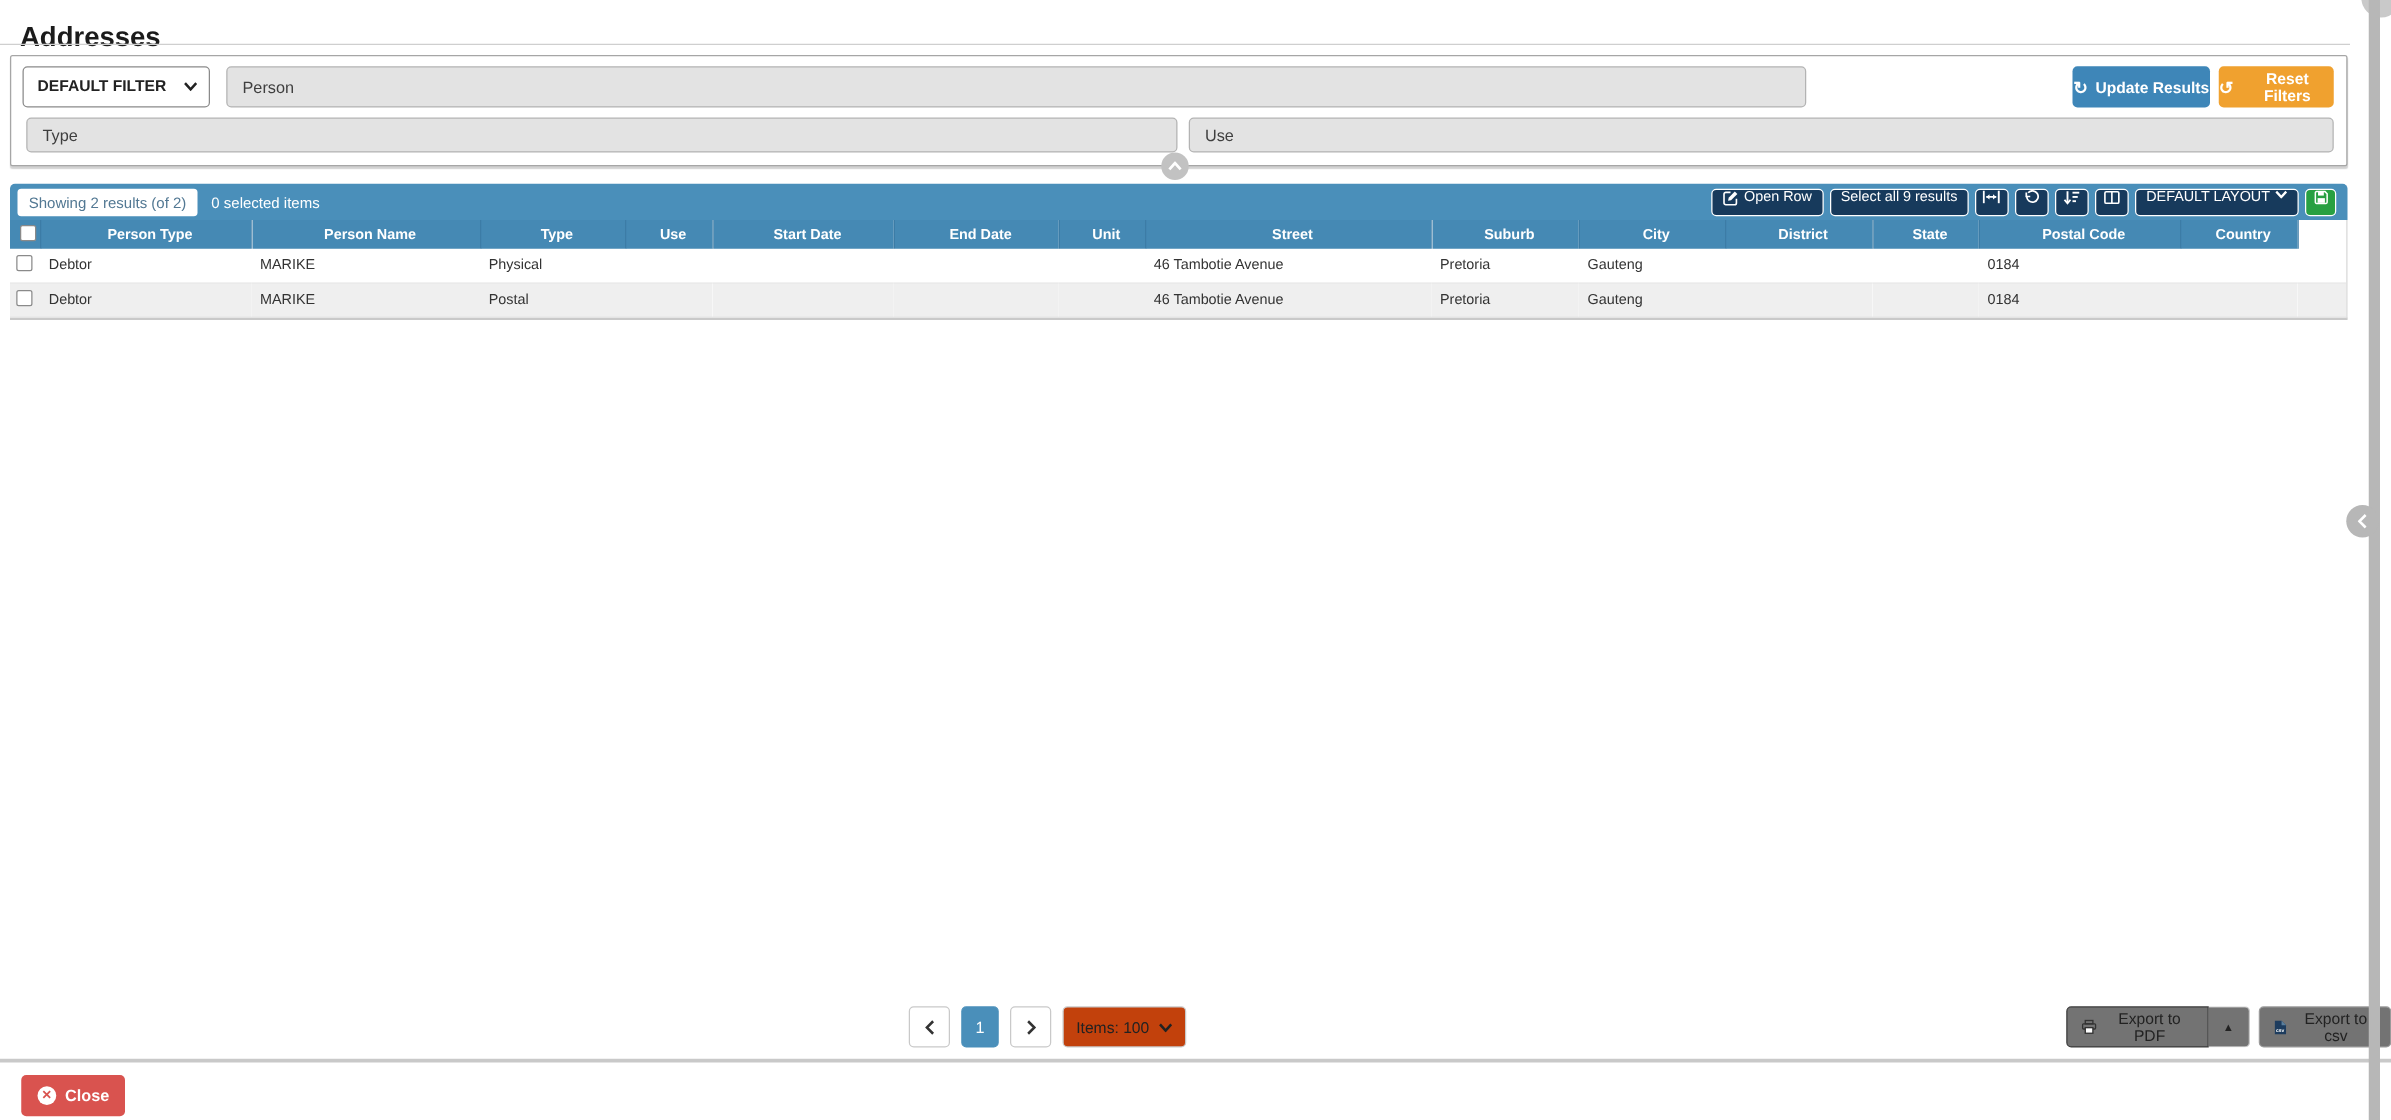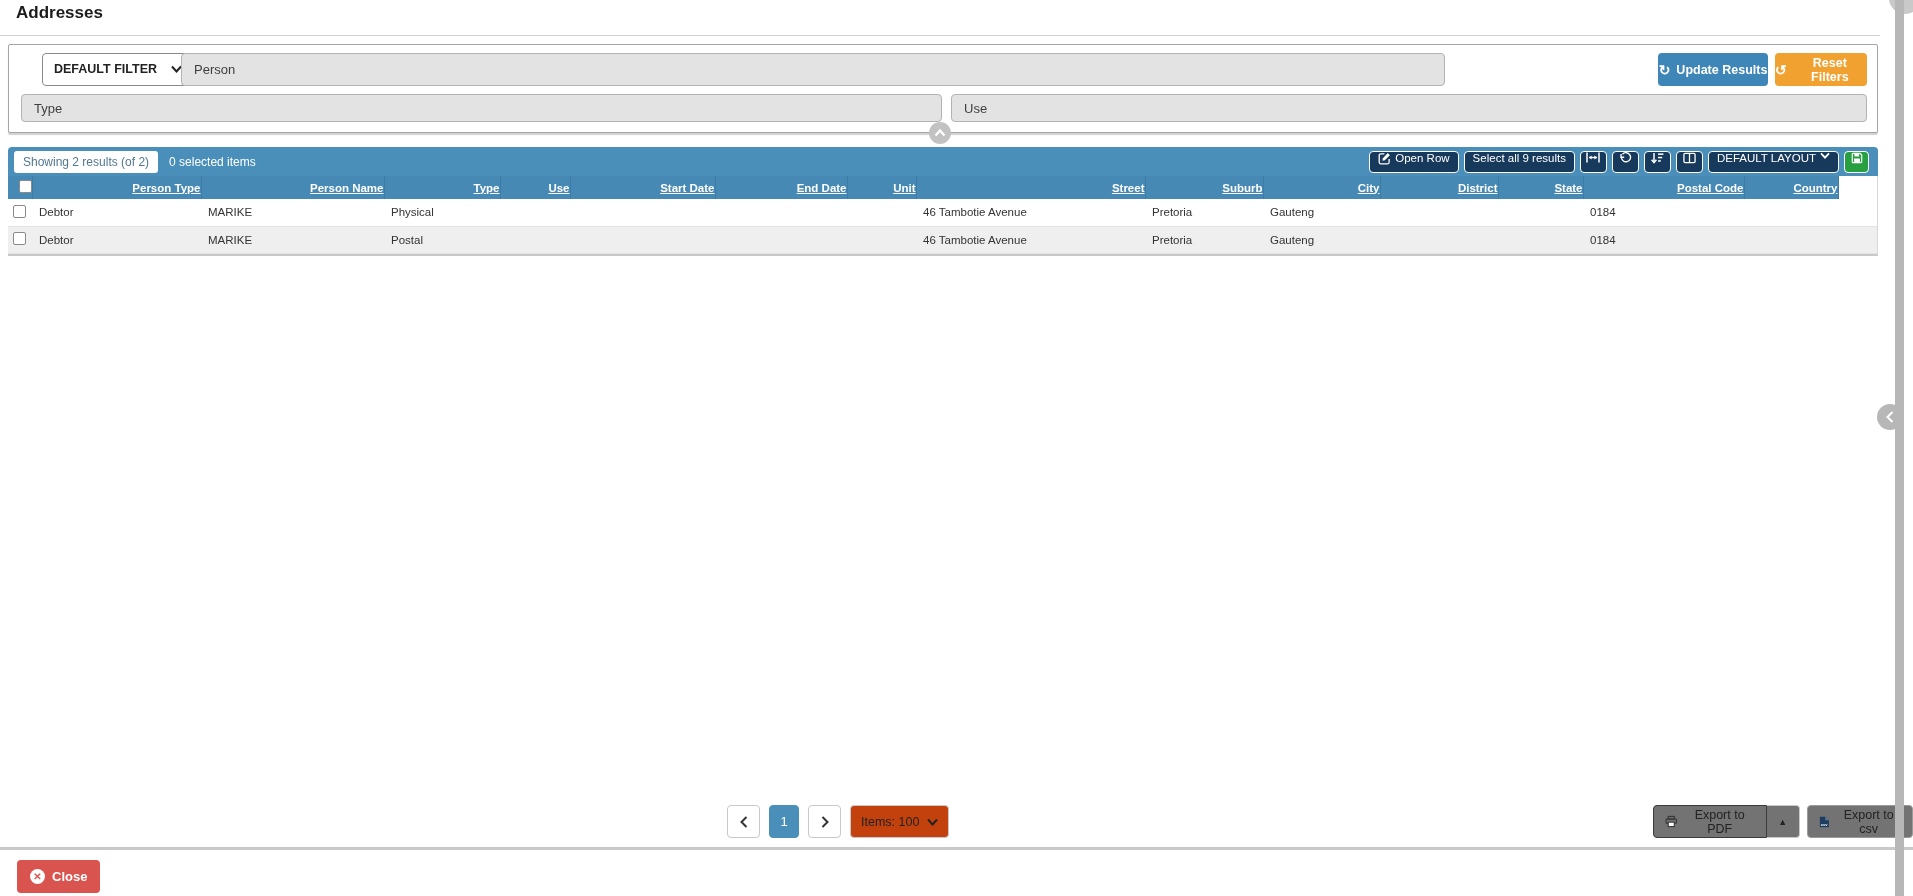--- a/index.html
+++ b/index.html
@@ -1,30 +1,30 @@
 <!DOCTYPE html>
 <html><head>
 <meta charset="utf-8">
 <style>
   * { margin:0; padding:0; box-sizing:border-box; }
   html,body { width:1913px; height:896px; background:#fff; overflow:hidden;
               font-family:"Liberation Sans", sans-serif; position:relative; }
 
   
-  .page-title { position:absolute; left:16px; top:3px; font-size:17px; font-weight:bold; color:#1b1b1b; }
+  .page-title { position:absolute; left:16px; top:17px; font-size:22px; font-weight:bold; color:#1b1b1b; }
   .top-divider { position:absolute; left:0; top:35px; width:1880px; height:1px; background:#cfcfcf; }
 
   
   .filter-panel { position:absolute; left:8px; top:44px; width:1870px; height:89px;
                   background:#fff; border:1px solid #a6a6a6; border-radius:2px;
                   box-shadow:0 2px 1px rgba(0,0,0,0.18); }
   .filter-select { position:absolute; left:9px; top:8px; width:150px; height:33px;
                    background:#fff; border:1px solid #8a8a8a; border-radius:4px;
                    font-size:12.5px; font-weight:bold; color:#222; line-height:31px;
-                   padding:0 26px 0 11px; cursor:pointer;margin-left:24px; }
+                   padding:0 26px 0 11px; cursor:pointer; }
   .filter-select svg { position:absolute; right:9px; top:11px; }
   .flt-input { border:1px solid #b3b3b3; border-radius:4px; background:#e3e3e3;
                font-family:"Liberation Sans", sans-serif; font-size:13px; color:#3f3f3f; padding:0 12px; }
   .flt-input::placeholder { color:#3f3f3f; opacity:1; }
   .person-input { position:absolute; left:172px; top:8px; width:1264px; height:33px; }
   .type-input   { position:absolute; left:12px;  top:49px; width:921px; height:28px; }
   .use-input    { position:absolute; left:942px; top:49px; width:916px; height:28px; }
   .btn { display:inline-flex; align-items:center; justify-content:center; gap:6px;
          border:none; border-radius:4px; cursor:pointer;
          font-family:"Liberation Sans", sans-serif; }
@@ -47,22 +47,22 @@
   .tb-right { margin-left:auto; display:flex; align-items:center; gap:5px; }
   .navy-btn { height:22px; background:#173a5c; border:1px solid #fff; border-radius:4px;
               color:#fff; font-size:11.5px; font-weight:normal; padding:0 8px;
               display:inline-flex; align-items:flex-start; gap:4px; cursor:pointer;
               font-family:"Liberation Sans", sans-serif; }
   .navy-ico { width:27px; padding:0; justify-content:center; }
   .green-btn { background:#28a042; width:25px; }
 
   table { width:100%; border-collapse:collapse; table-layout:fixed; }
   thead th { background:#4589b4; color:#fff; font-size:11.5px; font-weight:bold;
-             text-align:right; height:23px; padding:0 0 0 7px;
-             border-right:1px solid #3c7ca6; white-space:nowrap; overflow:hidden;text-decoration:underline; }
+             text-align:center; height:23px; padding:0 0 0 7px;
+             border-right:1px solid #3c7ca6; white-space:nowrap; overflow:hidden; }
   thead th.cb-col { padding-left:5px; }
   thead th.spacer-col { background:#fff; border-right:none; border-left:1px solid #d8d8d8; }
   tbody td { height:27px; font-size:11.5px; color:#333; padding:0 0 0 7px;
              white-space:nowrap; overflow:hidden; }
   tbody tr.row-odd  { background:#fff; }
   tbody tr.row-even { background:#efefef; }
   tbody tr { border-bottom:1px solid #e4e4e4; }
   .table-wrap { border-bottom:2px solid #c9c9c9; border-right:1px solid #d8d8d8; }
   .checkbox { width:13px; height:13px; background:#fff; border:1px solid #8a8a8a;
               border-radius:2px; display:inline-block; cursor:pointer; }

